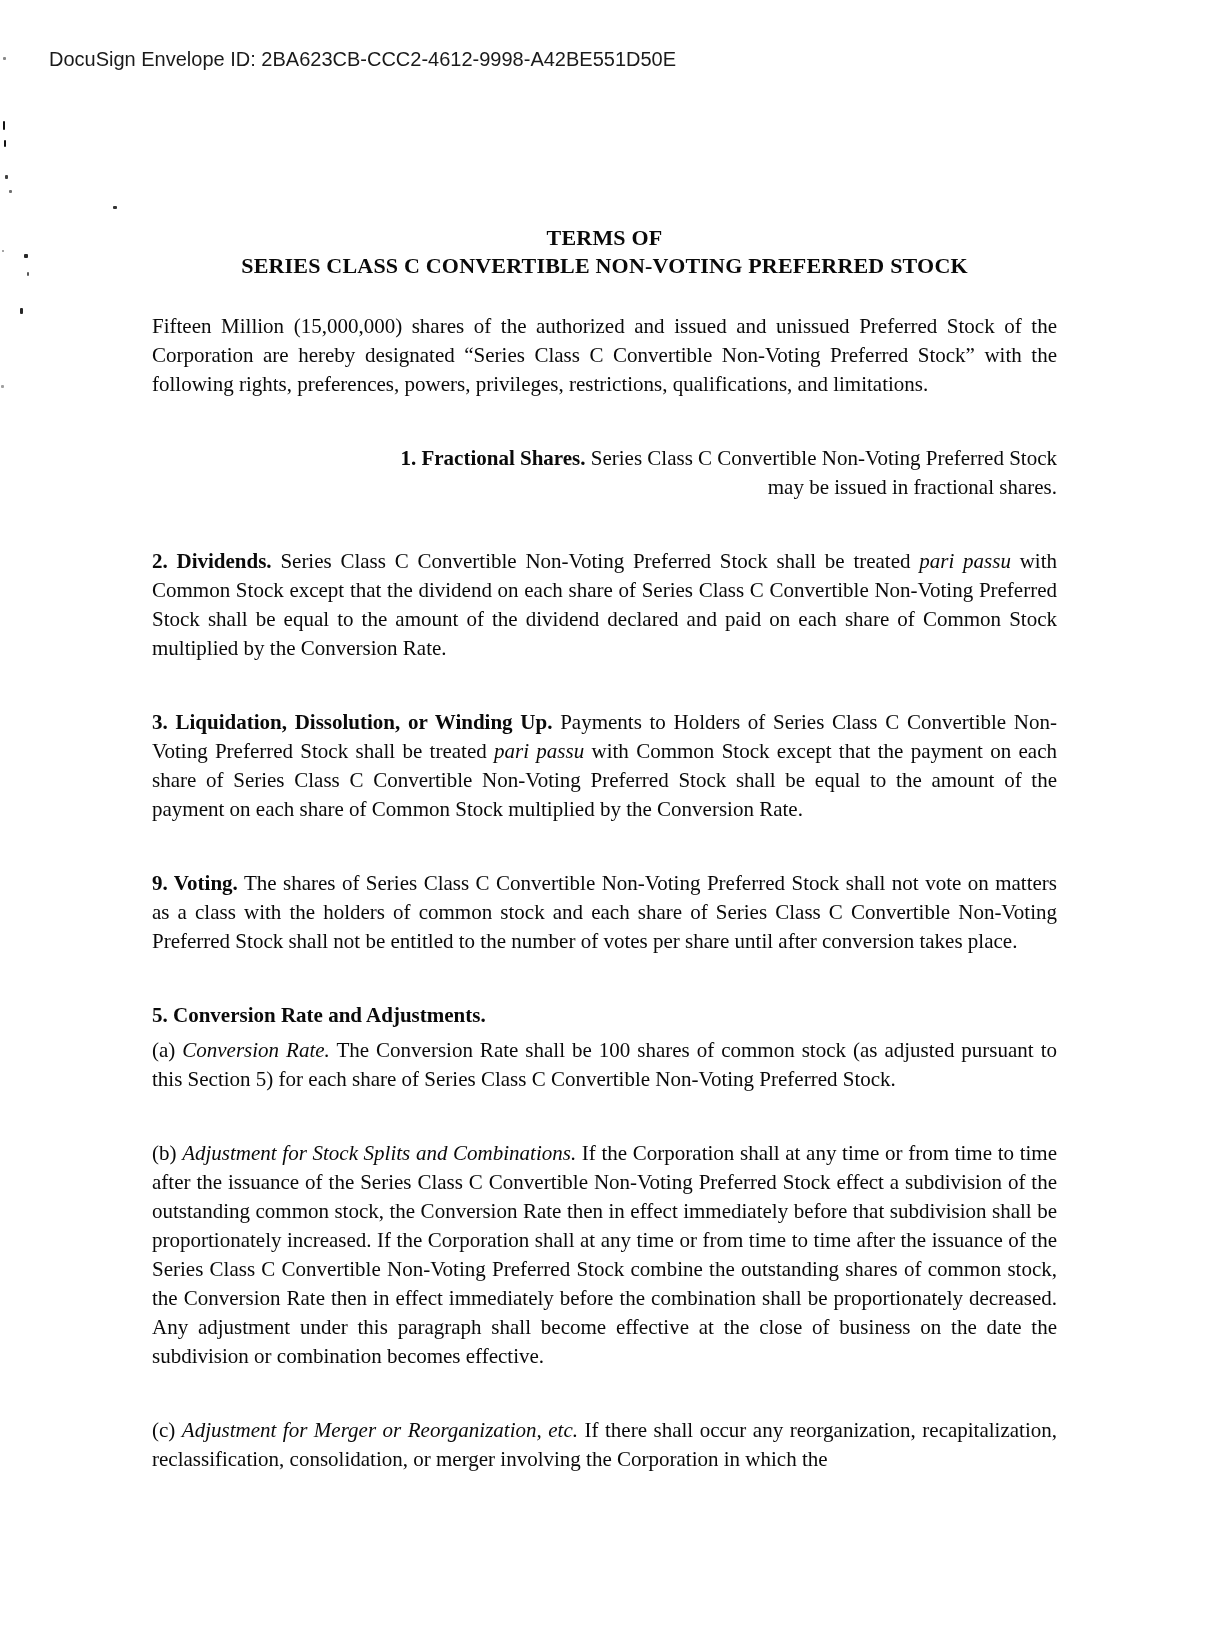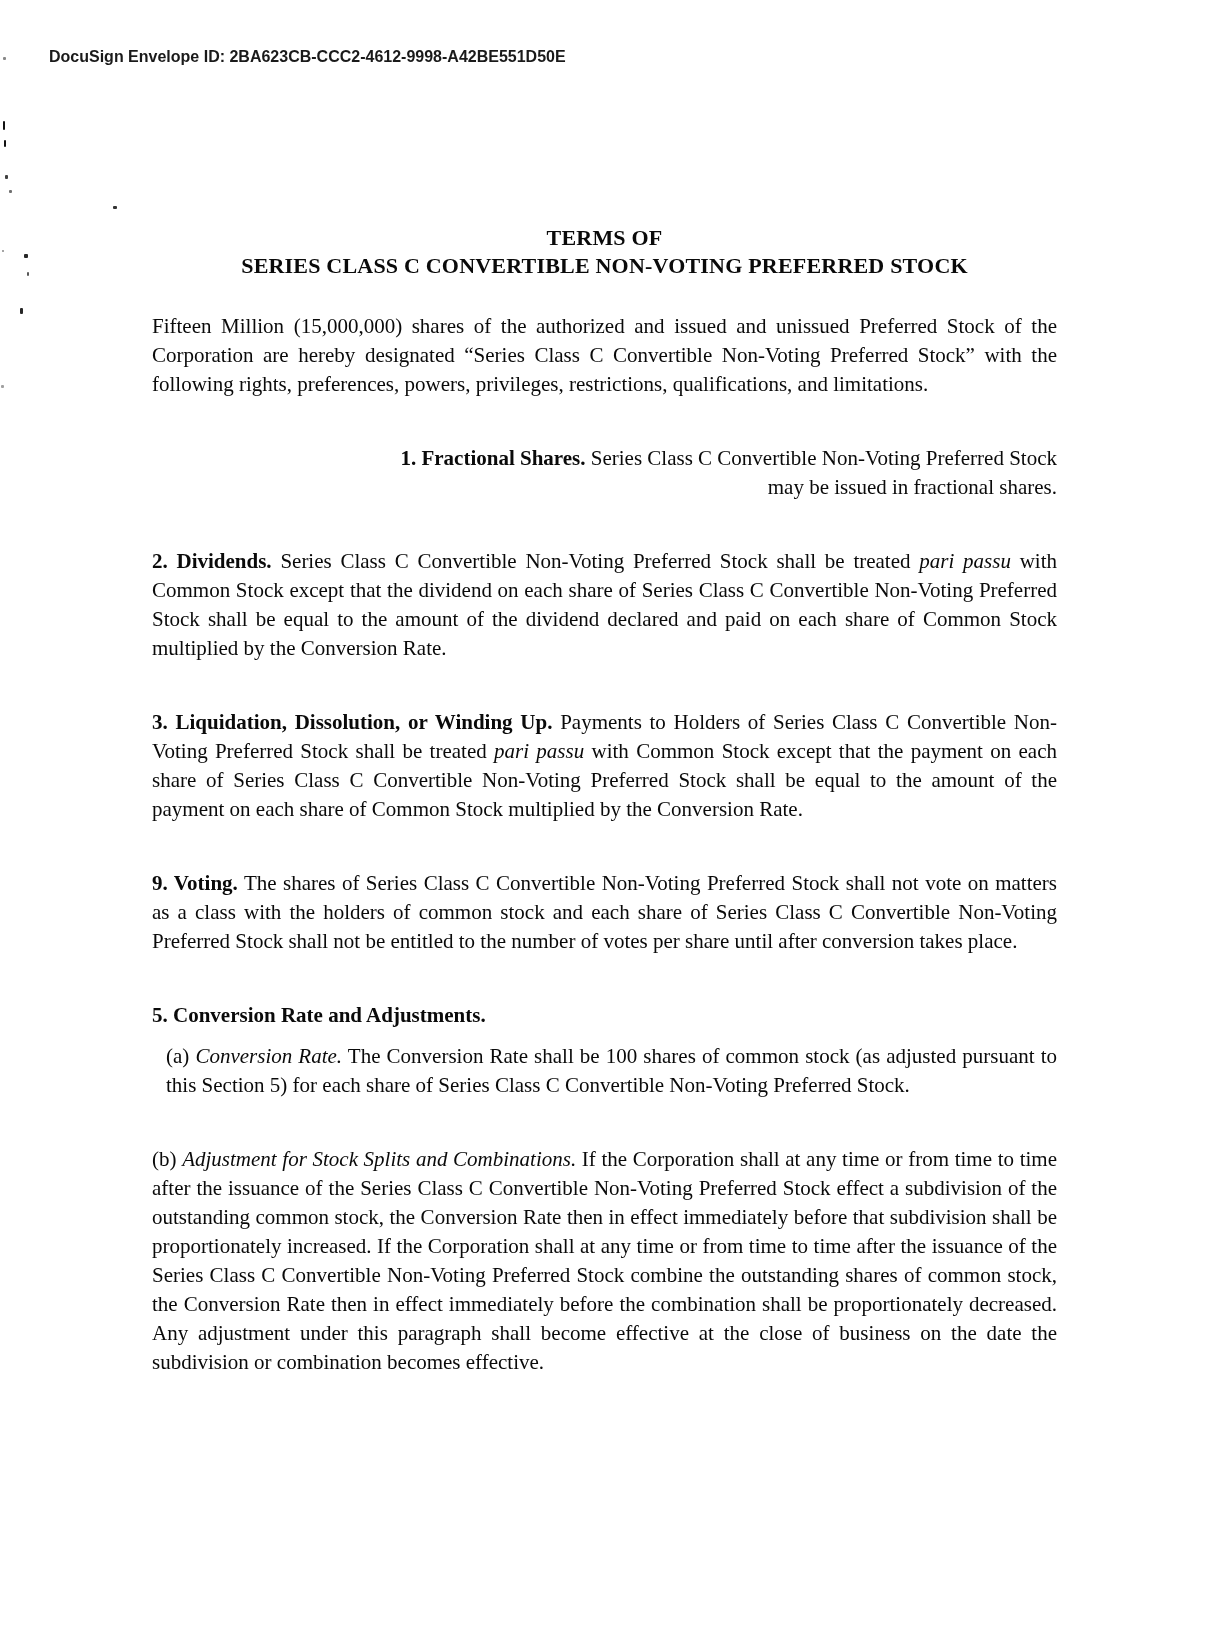--- a/index.html
+++ b/index.html
@@ -13,24 +13,23 @@
     position: relative;
     overflow: hidden;
     color: #0a0a0a;
     font-family: "Liberation Serif", "DejaVu Serif", serif;
   }
   .docusign-header {
     position: absolute;
     left: 49px;
     top: 48px;
     font-family: "Liberation Sans", "DejaVu Sans", sans-serif;
-    font-size: 16px;
+    font-size: 20px;
     color: #1a1a1a;
     white-space: nowrap;
-    font-weight: bold;
   }
   .content {
     position: absolute;
     left: 152px;
     top: 224px;
     width: 905px;
     font-size: 21px;
     line-height: 29px;
   }
   .title {
@@ -43,24 +42,23 @@
   }
   .para {
     margin: 45px 0 0 0;
     text-align: justify;
   }
   .para.no-justify {
     text-align: right;
   }
   .para.tight {
     margin-top: 0;
-    margin-left: 14px;
   }
   .section-heading-line {
-    margin: 45px 0 12px 0;
+    margin: 45px 0 6px 0;
     font-weight: bold;
     text-align: left;
   }
   strong { font-weight: bold; }
   em { }
   .speck {
     position: absolute;
     background: #111;
     border-radius: 1px;
   }
@@ -113,14 +111,17 @@
   </p>
 
   <p class="para tight">
     <span>(a) </span><em>Conversion Rate.</em><span> The Conversion Rate shall be 100 shares of common stock (as adjusted pursuant to this Section 5) for each share of Series Class C Convertible Non-Voting Preferred Stock.</span>
   </p>
 
   <p class="para">
     <span>(b) </span><em>Adjustment for Stock Splits and Combinations.</em><span> If the Corporation shall at any time or from time to time after the issuance of the Series Class C Convertible Non-Voting Preferred Stock effect a subdivision of the outstanding common stock, the Conversion Rate then in effect immediately before that subdivision shall be proportionately increased. If the Corporation shall at any time or from time to time after the issuance of the Series Class C Convertible Non-Voting Preferred Stock combine the outstanding shares of common stock, the Conversion Rate then in effect immediately before the combination shall be proportionately decreased. Any adjustment under this paragraph shall become effective at the close of business on the date the subdivision or combination becomes effective.</span>
   </p>
 
+  <p class="para">
+    <span>(c) </span><em>Adjustment for Merger or Reorganization, etc.</em><span> If there shall occur any reorganization, recapitalization, reclassification, consolidation, or merger involving the Corporation in which the</span>
+  </p>
 
 </div>
 
 </body></html>

